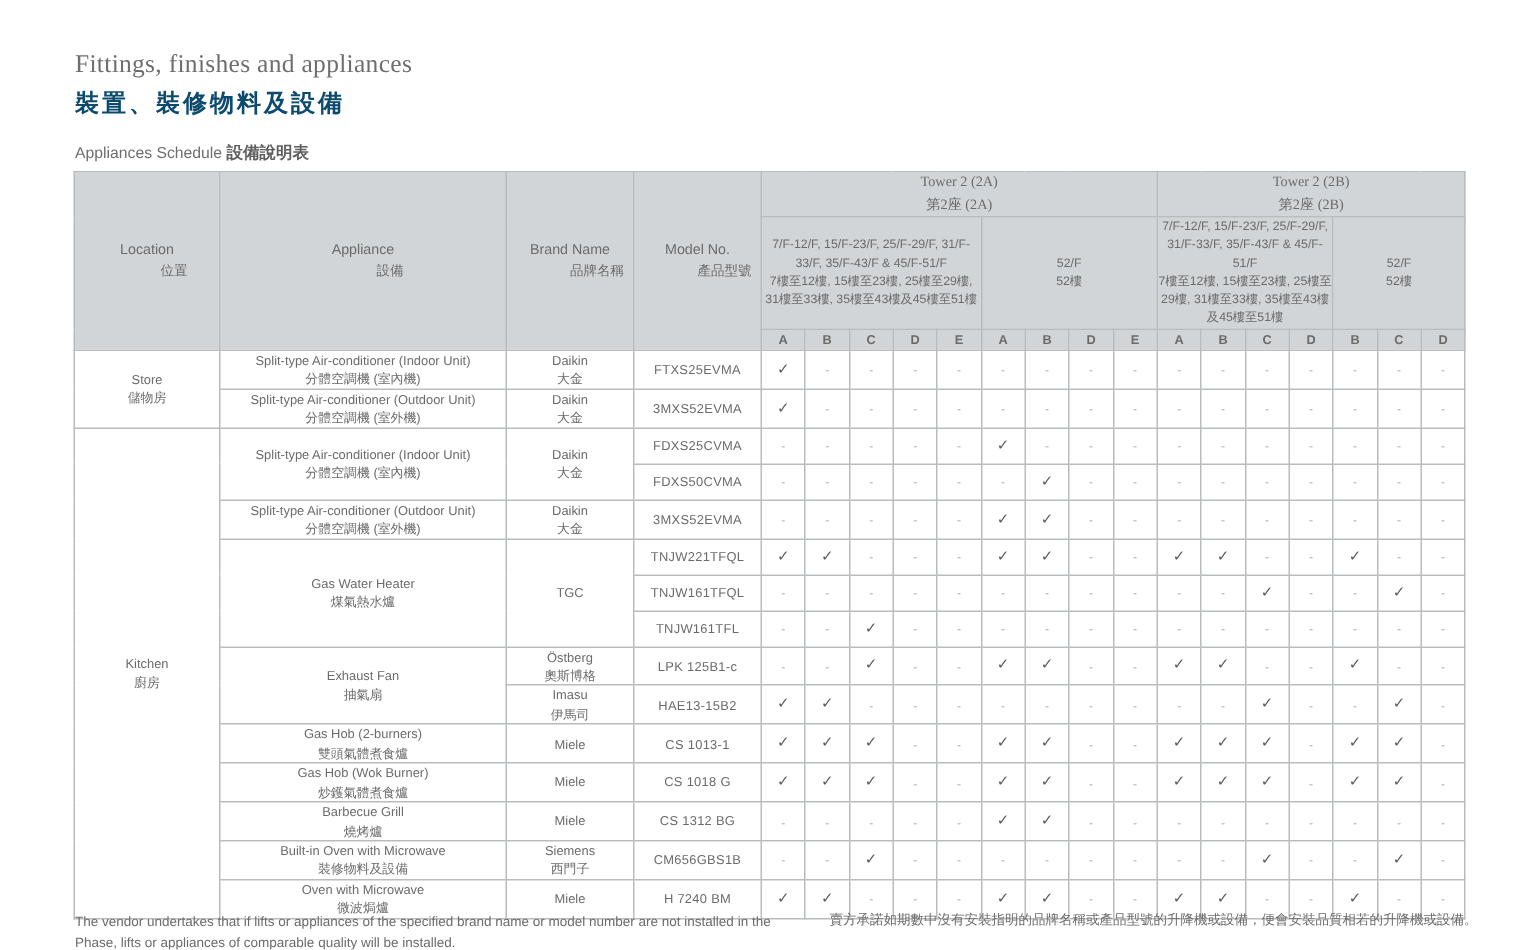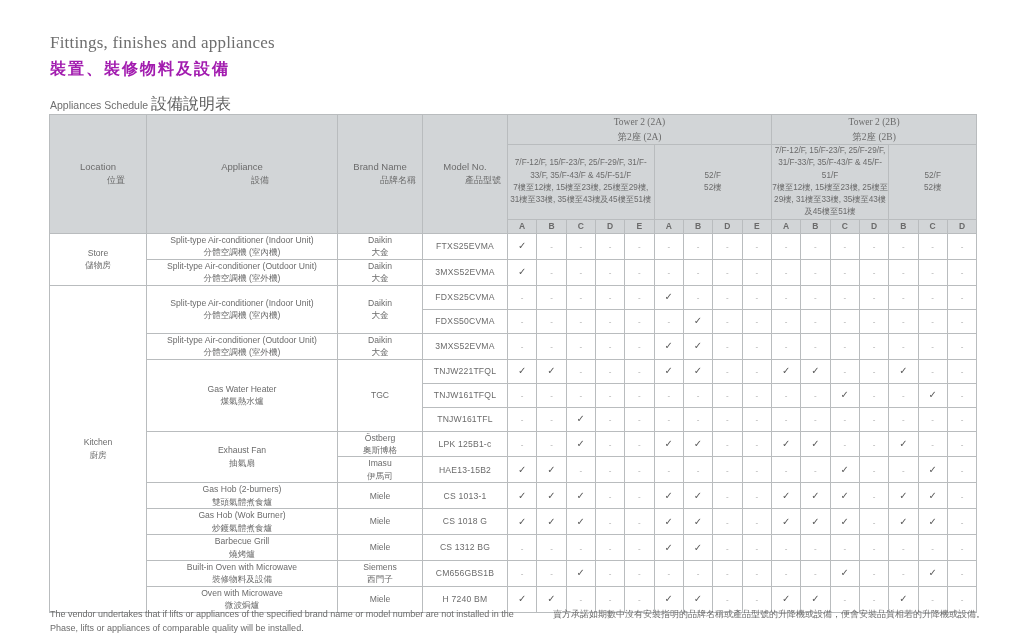--- a/index.html
+++ b/index.html
@@ -15,29 +15,29 @@
 
   
   .title-block { position: absolute; left: 50px; top: 32px; }
   .title-en {
     font-family: "Liberation Serif", "DejaVu Serif", serif;
     font-size: 17px; color: #6e6e6e; letter-spacing: .2px;
     line-height: 1.35; white-space: nowrap;
   }
   .title-zh {
     font-family: "DejaVu Sans", sans-serif;
-    font-size: 16px; font-weight: 700; color: #a21caf;
+    font-size: 16px; font-weight: 700; color: #0c4a6e;
     line-height: 1.45; letter-spacing: 2px; margin-top: 2px;
     white-space: nowrap;
   }
   .subtitle {
     position: absolute; left: 50px; top: 94px;
     font-size: 10.5px; color: #6e6e6e; white-space: nowrap;
   }
-  .subtitle .zh { font-weight: 400; font-size: 16px; color: #5f5f5f; }
+  .subtitle .zh { font-weight: 700; font-size: 11px; color: #5f5f5f; }
 
   
   .tbl-wrap { position: absolute; left: 49px; top: 114px; width: 927px; }
   table.schedule {
     border-collapse: collapse;
     width: 927px;
     table-layout: fixed;
     font-size: 8.5px;
   }
   table.schedule th, table.schedule td {

